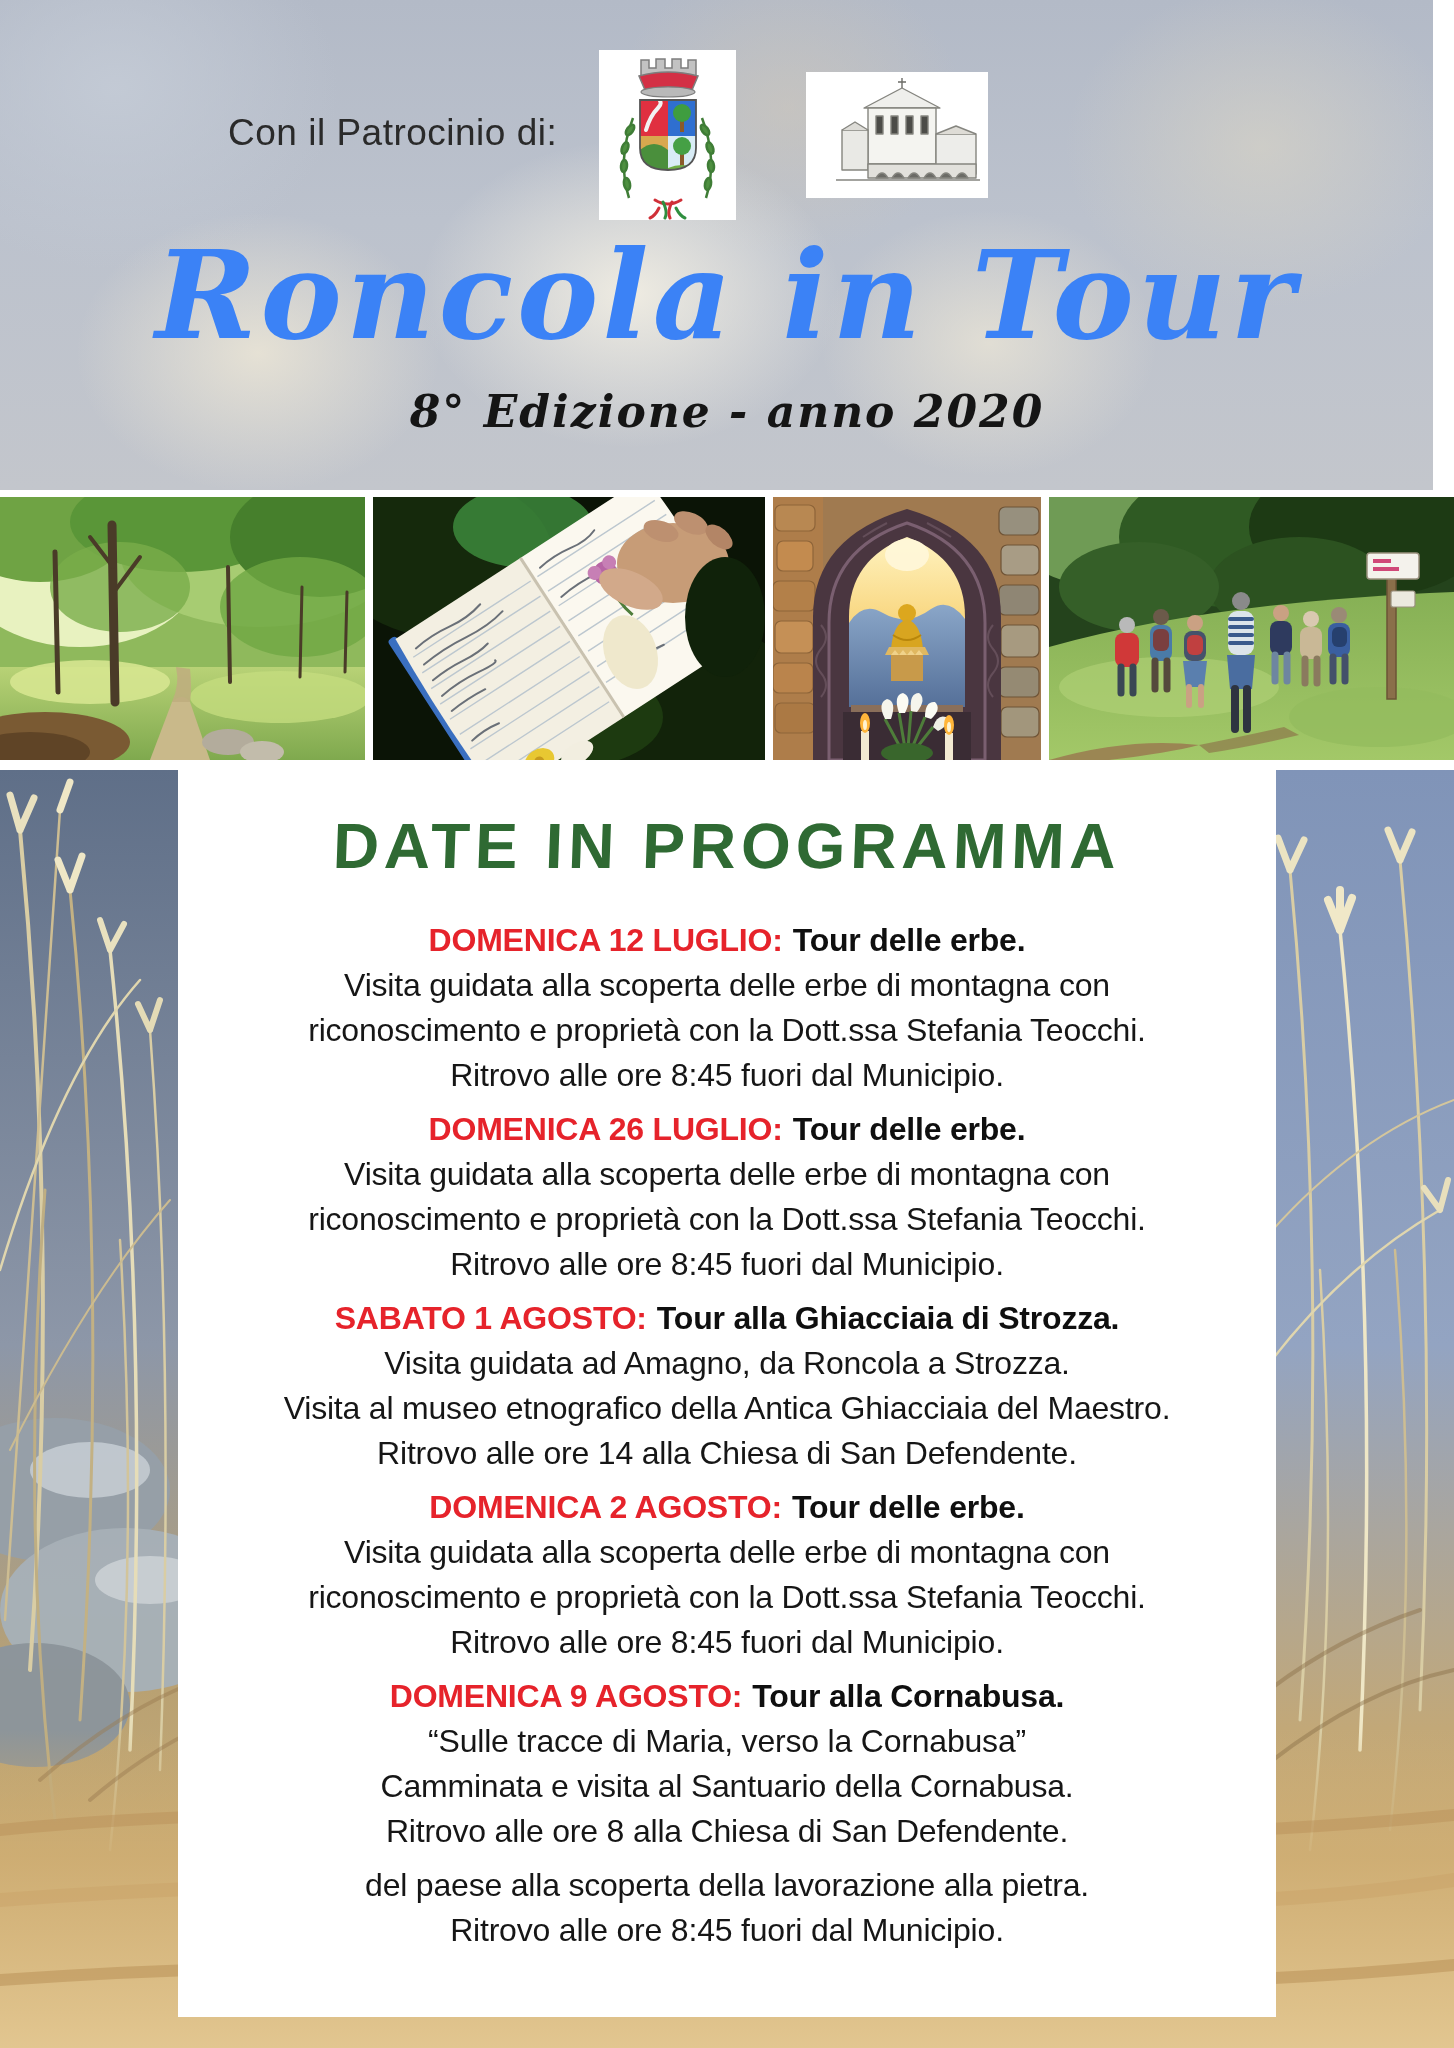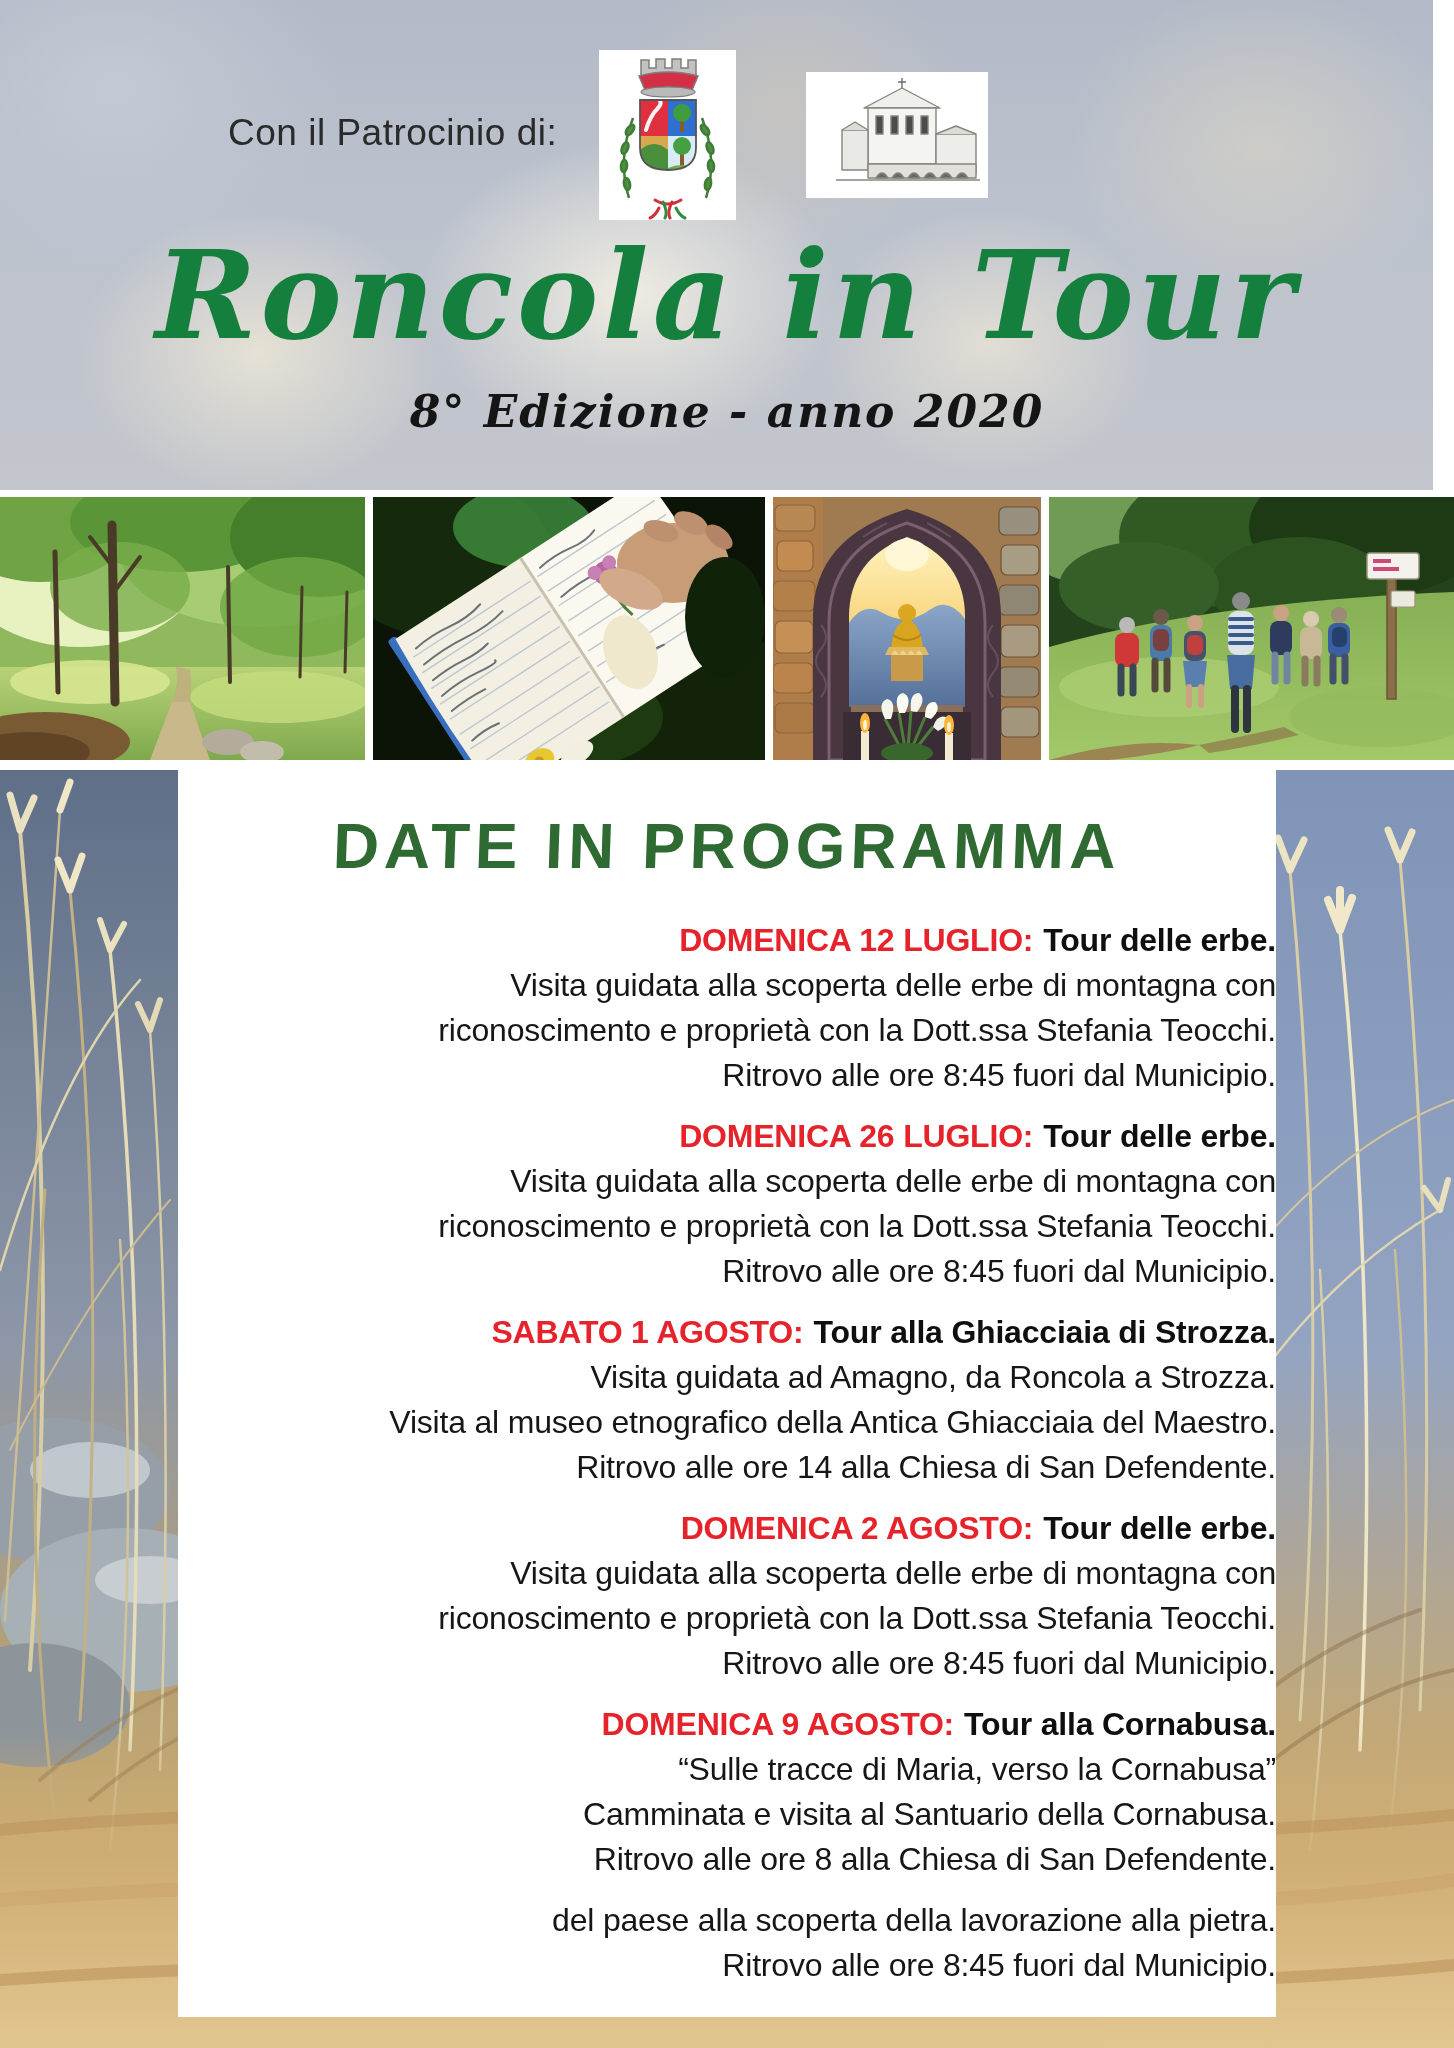--- a/index.html
+++ b/index.html
@@ -24,21 +24,21 @@
     position:absolute;left:228px;top:112px;
     font-size:37px;color:#2a2a2a;letter-spacing:.5px;
   }
   .logo-box{position:absolute;background:#fff;display:flex;align-items:center;justify-content:center;}
   .logo-crest{left:599px;top:50px;width:137px;height:170px;}
   .logo-church{left:806px;top:72px;width:182px;height:126px;}
   .poster-title{
     position:absolute;left:0;top:228px;width:1454px;text-align:center;
     font-family:"DejaVu Serif","Liberation Serif",serif;
     font-style:italic;font-weight:700;font-size:122px;line-height:1.1;
-    color:#15803d;letter-spacing:4px;white-space:nowrap;
+    color:#3b82f6;letter-spacing:4px;white-space:nowrap;
   }
   .poster-subtitle{
     position:absolute;left:0;top:386px;width:1454px;text-align:center;
     font-family:"DejaVu Serif","Liberation Serif",serif;
     font-style:italic;font-weight:700;font-size:44px;
     color:#151515;letter-spacing:2px;
   }
   
   .photo-strip{
     position:absolute;left:0;top:497px;width:1454px;height:263px;
@@ -52,21 +52,21 @@
   .content-panel{
     position:absolute;left:178px;top:770px;width:1098px;height:1247px;
     background:#ffffff;box-sizing:border-box;padding-top:40px;
     text-align:center;
   }
   .program-heading{
     font-size:64px;font-weight:700;letter-spacing:5px;
     color:#2f6a33;margin:0 0 34px 0;line-height:1.15;
     transform:skewX(-2deg);
   }
-  .event{margin:16px 0 1px 0;text-align:right;}
+  .event{margin:9px 0 1px 0;}
   .event p{margin:0;}
   .event-header{
     font-size:32px;line-height:45px;white-space:nowrap;letter-spacing:-.2px;
   }
   .event-date{color:#e6232b;font-weight:700;margin-right:10px;}
   .event-title{color:#0f0f0f;font-weight:700;}
   .event-line{
     font-size:32px;line-height:45px;color:#161616;letter-spacing:-.2px;
   }
 </style>

